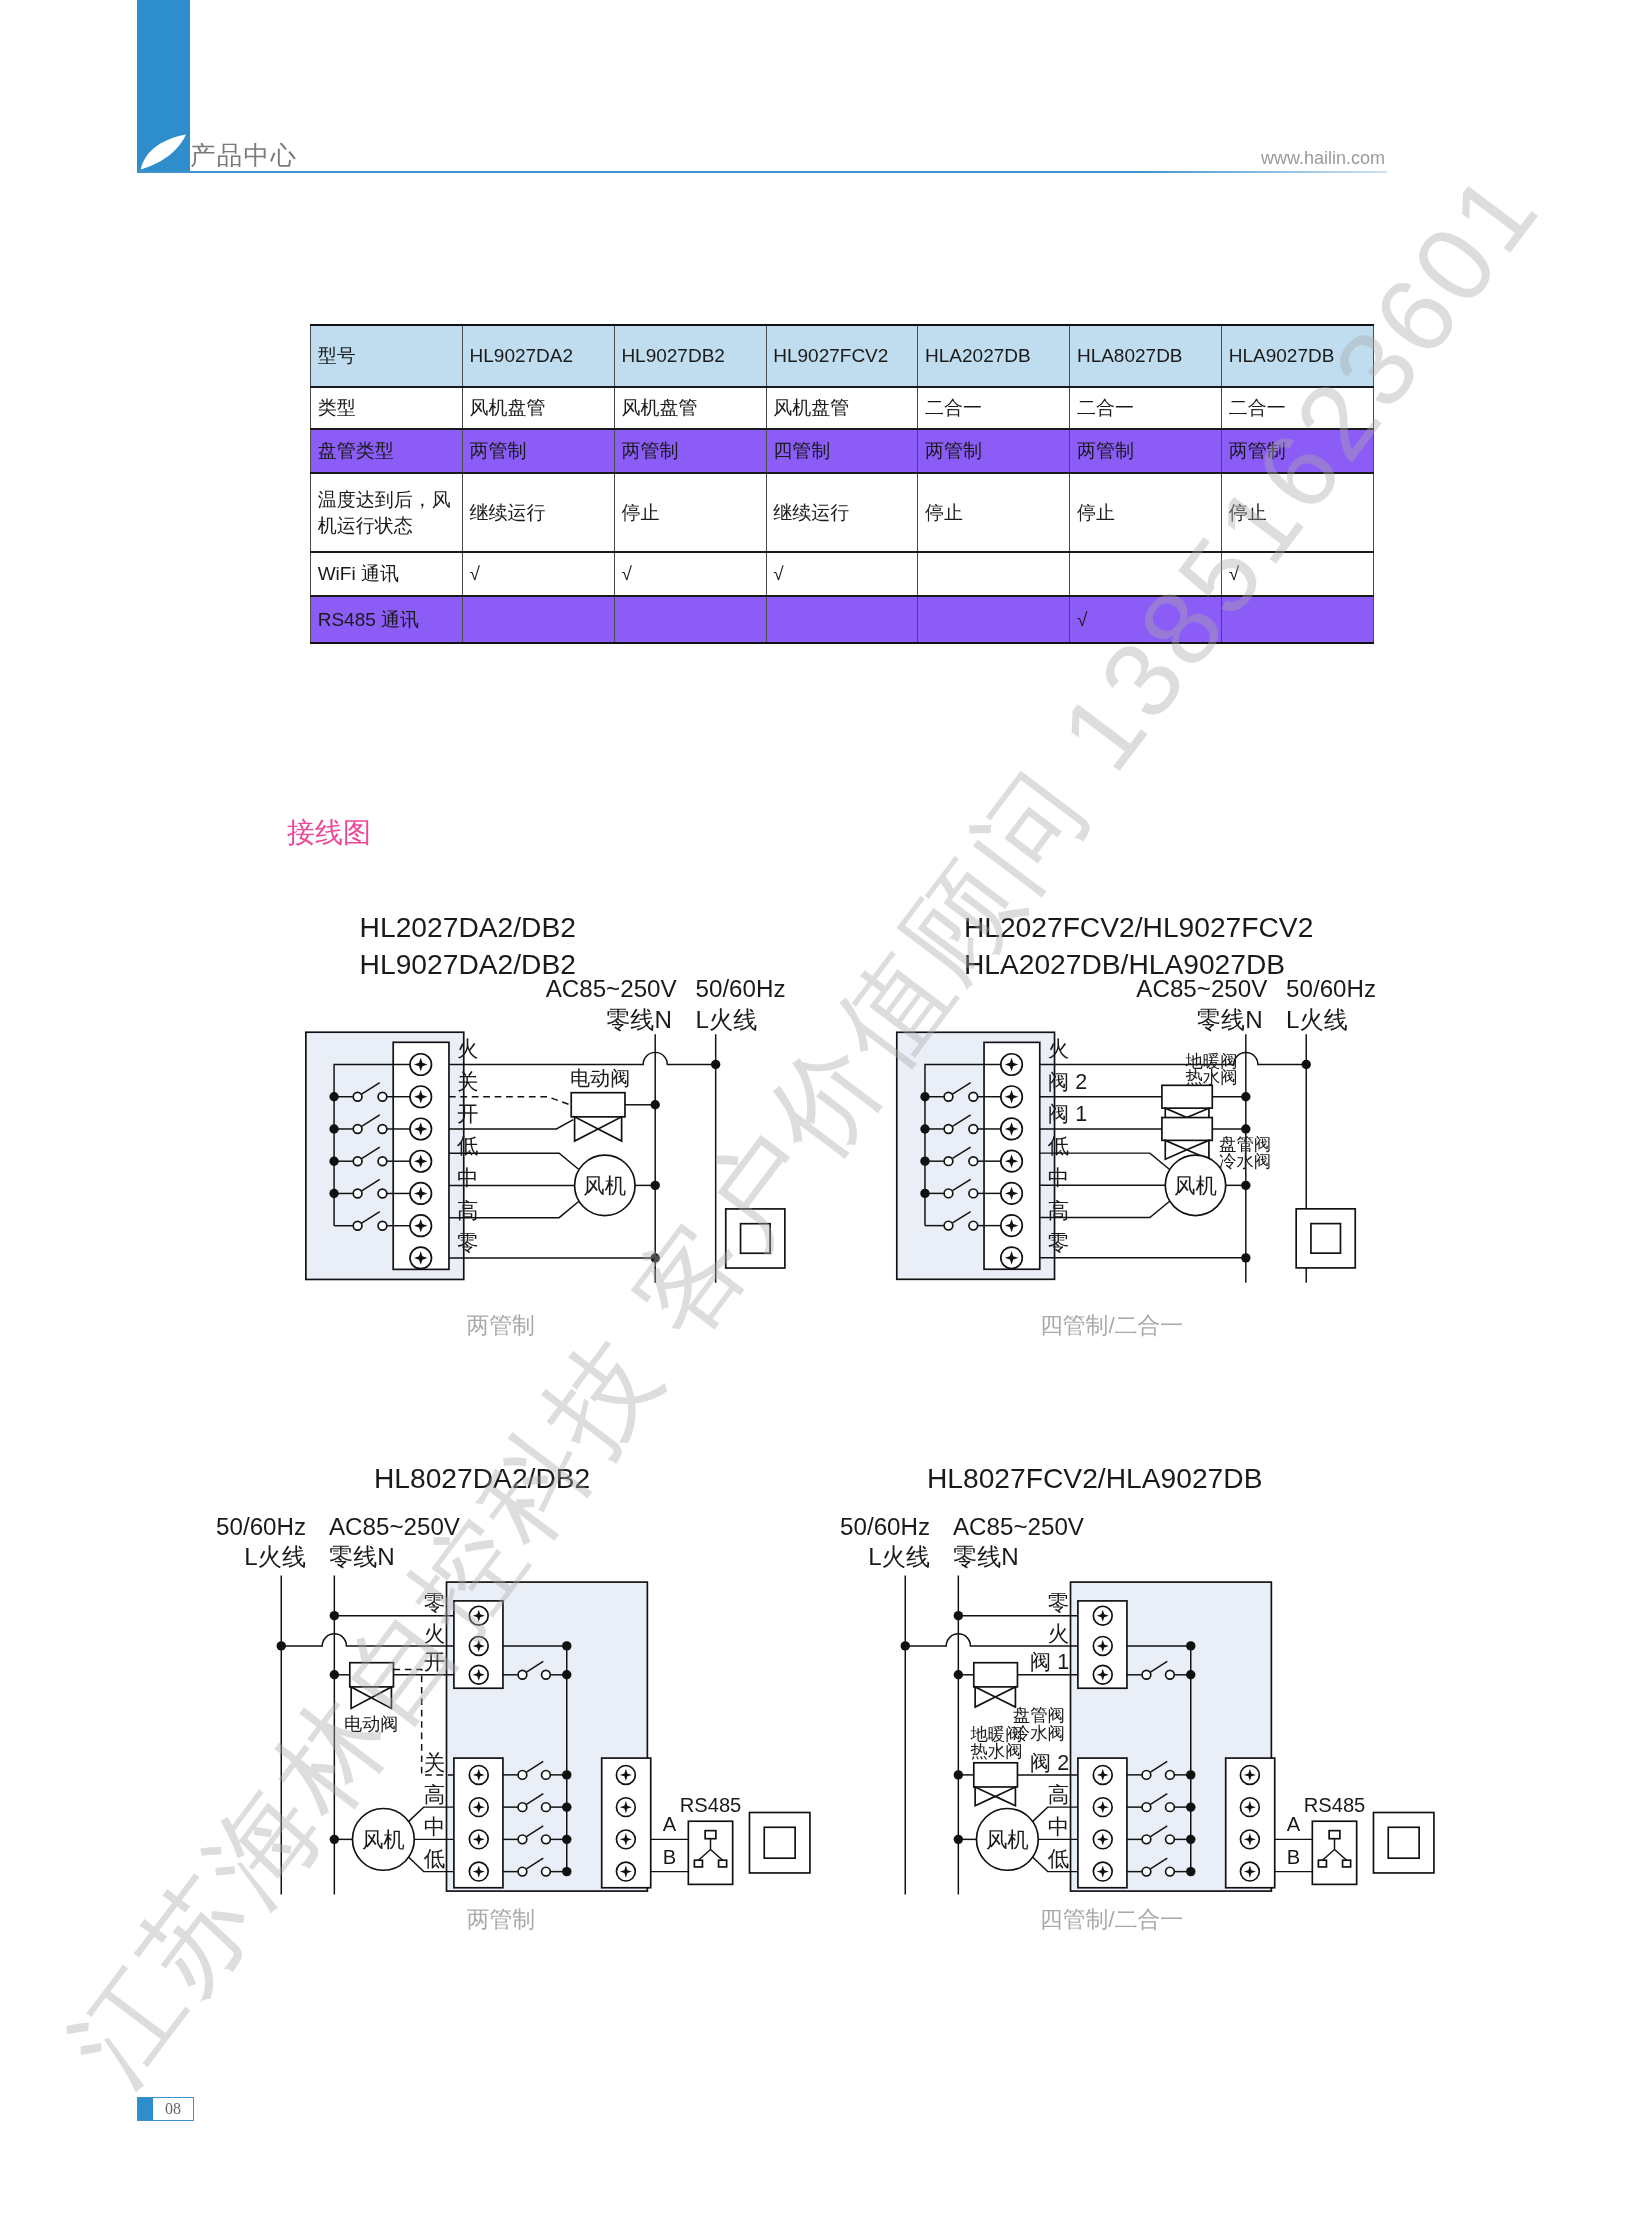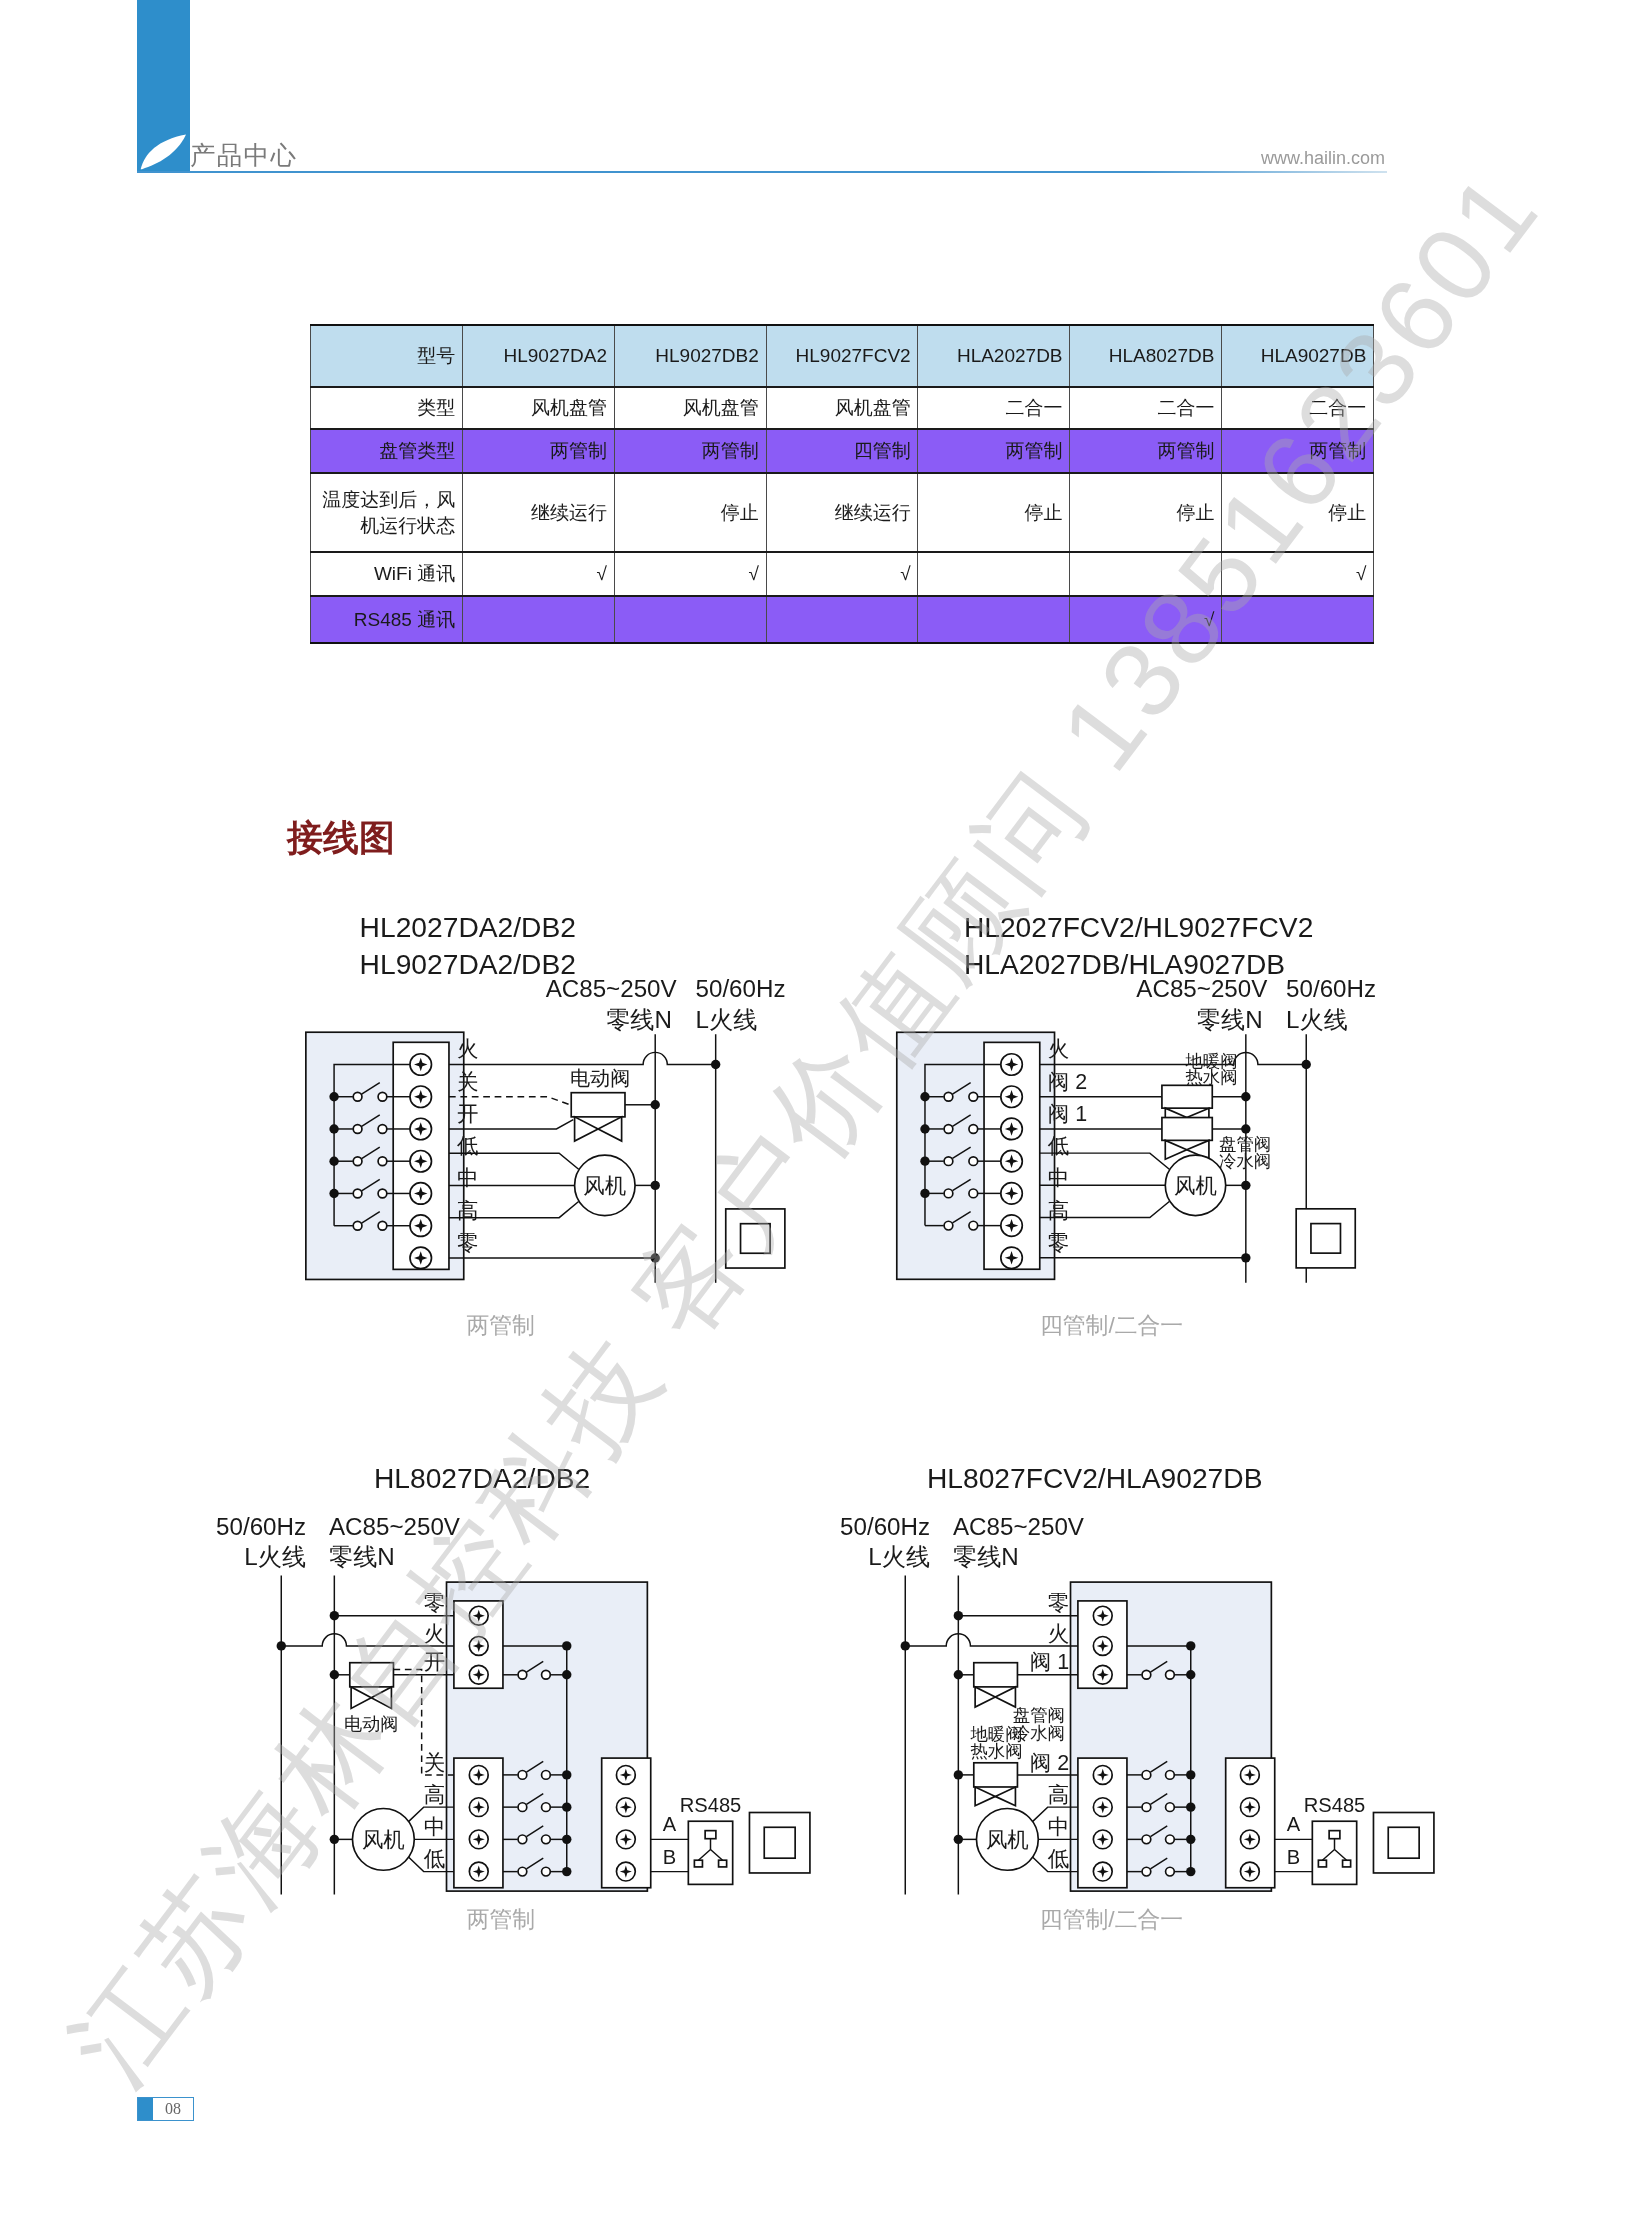--- a/index.html
+++ b/index.html
@@ -13,30 +13,30 @@
   .header-line{position:absolute;left:137px;top:171px;width:1250px;height:2px;
                background:linear-gradient(to right,#4093cf 80%,#cfe2ef);}
   
   .watermark{position:absolute;left:-403px;top:1055px;width:2419px;text-align:center;
              transform:rotate(-53deg);font-size:107px;letter-spacing:5.4px;white-space:nowrap;
              color:rgba(170,170,170,0.40);z-index:6;pointer-events:none;}
   
   .spec-table{position:absolute;left:310px;top:324px;width:1064px;border-collapse:collapse;
               table-layout:fixed;z-index:2;}
   .spec-table td{border-left:1.3px solid #4a4a4a;border-right:1.3px solid #4a4a4a;
-                 text-align:right;vertical-align:middle;font-size:19px;color:#1a1a1a;
+                 text-align:left;vertical-align:middle;font-size:19px;color:#1a1a1a;
                  padding:2.7px 6.7px;word-break:break-all;}
   .spec-table tr{border-top:2px solid #1a1a1a;}
   .spec-table tr.last{border-bottom:2.7px solid #111;}
   .spec-table tr.head{border-top:2.7px solid #111;background:#bfddee;height:62px;}
   .r-white{background:#ffffff;}
   .r-grey{background:#8b5cf6;border-radius:10px;}
   .h63{height:42px}.h65{height:44px}.h118{height:79px}.h70{height:47px}
   
-  .section-heading{position:absolute;left:287px;top:814px;font-size:36px;font-weight:bold;color:#7f1d1d;z-index:2;}
+  .section-heading{position:absolute;left:287px;top:814px;font-size:28px;font-weight:normal;color:#ec4899;z-index:2;}
   
   .diag{position:absolute;z-index:2;}
   svg text{font-family:"Liberation Sans",sans-serif;fill:#1a1a1a;}
   .t-title{font-size:42px;}
   .t-power{font-size:36px;}
   .t-term{font-size:32px;}
   .t-small{font-size:26px;}
   .t-cap{font-size:34px;fill:#a9a9a9;}
   .t-ab{font-size:30px;}
   .wire{stroke:#111;stroke-width:2.2;fill:none;}

